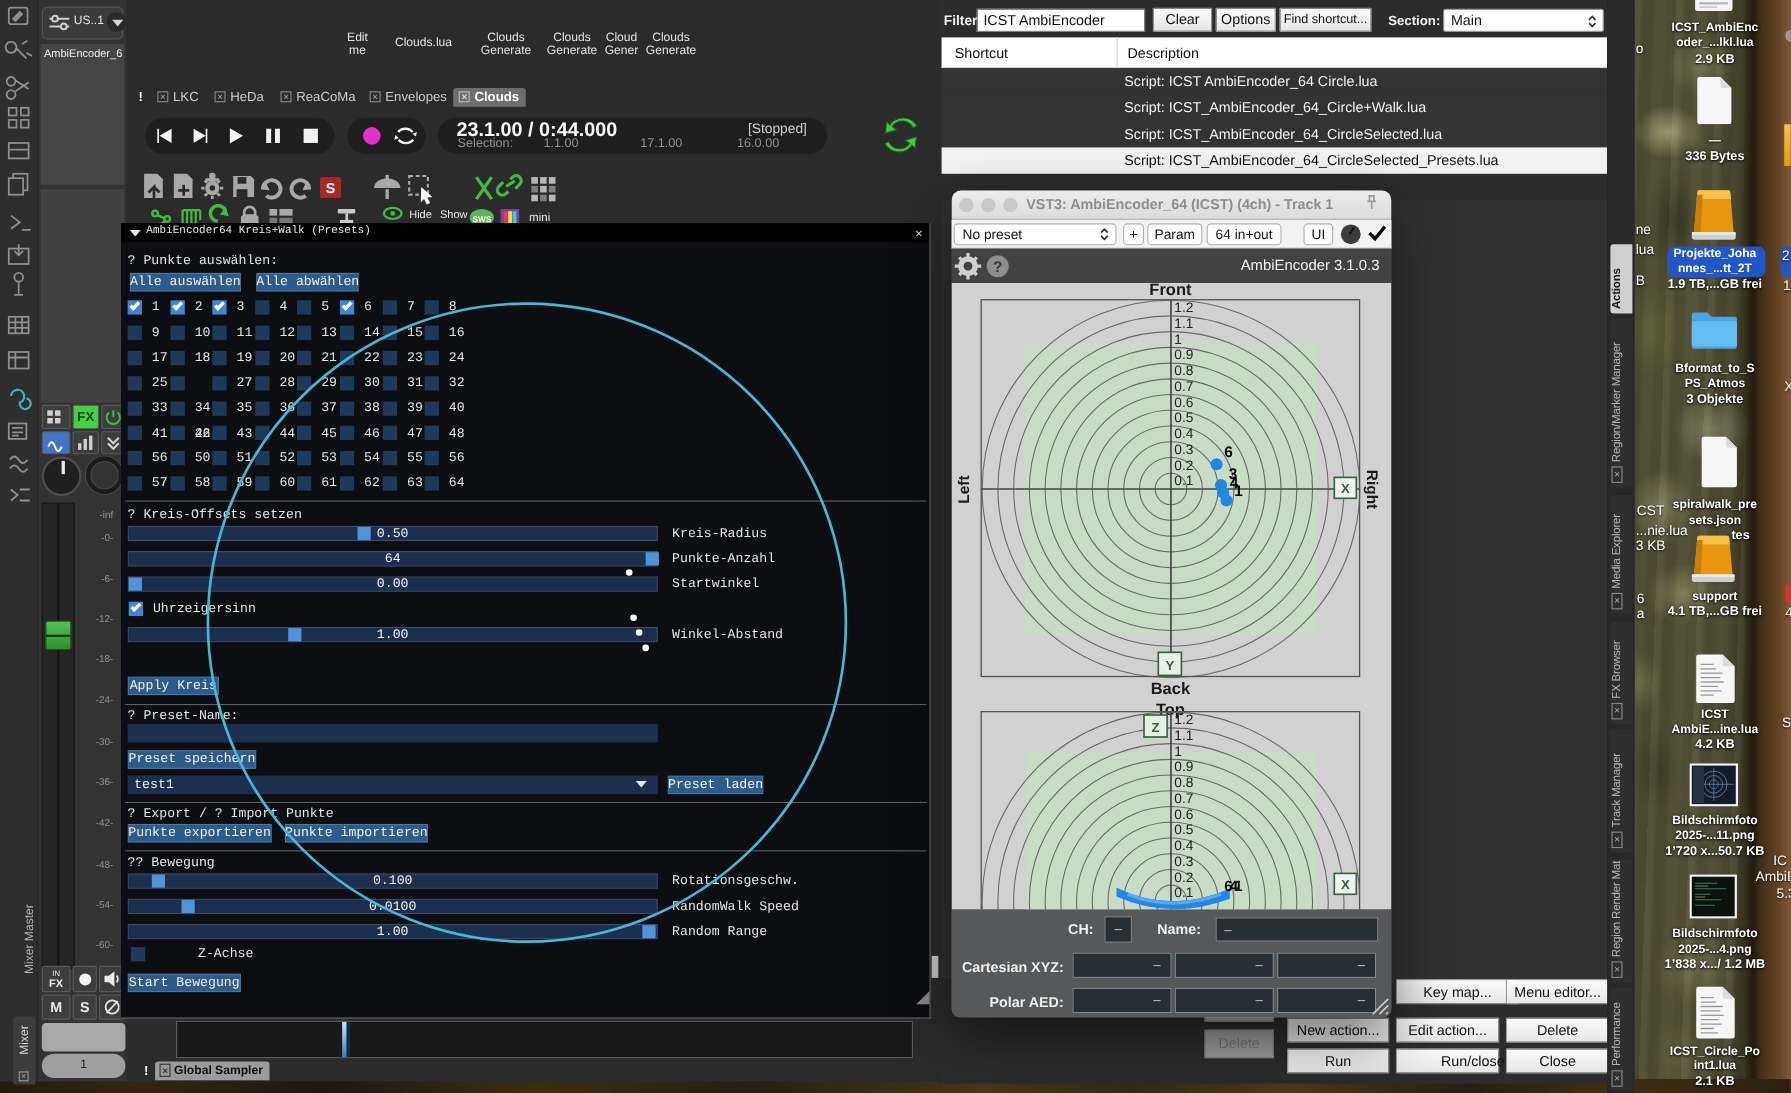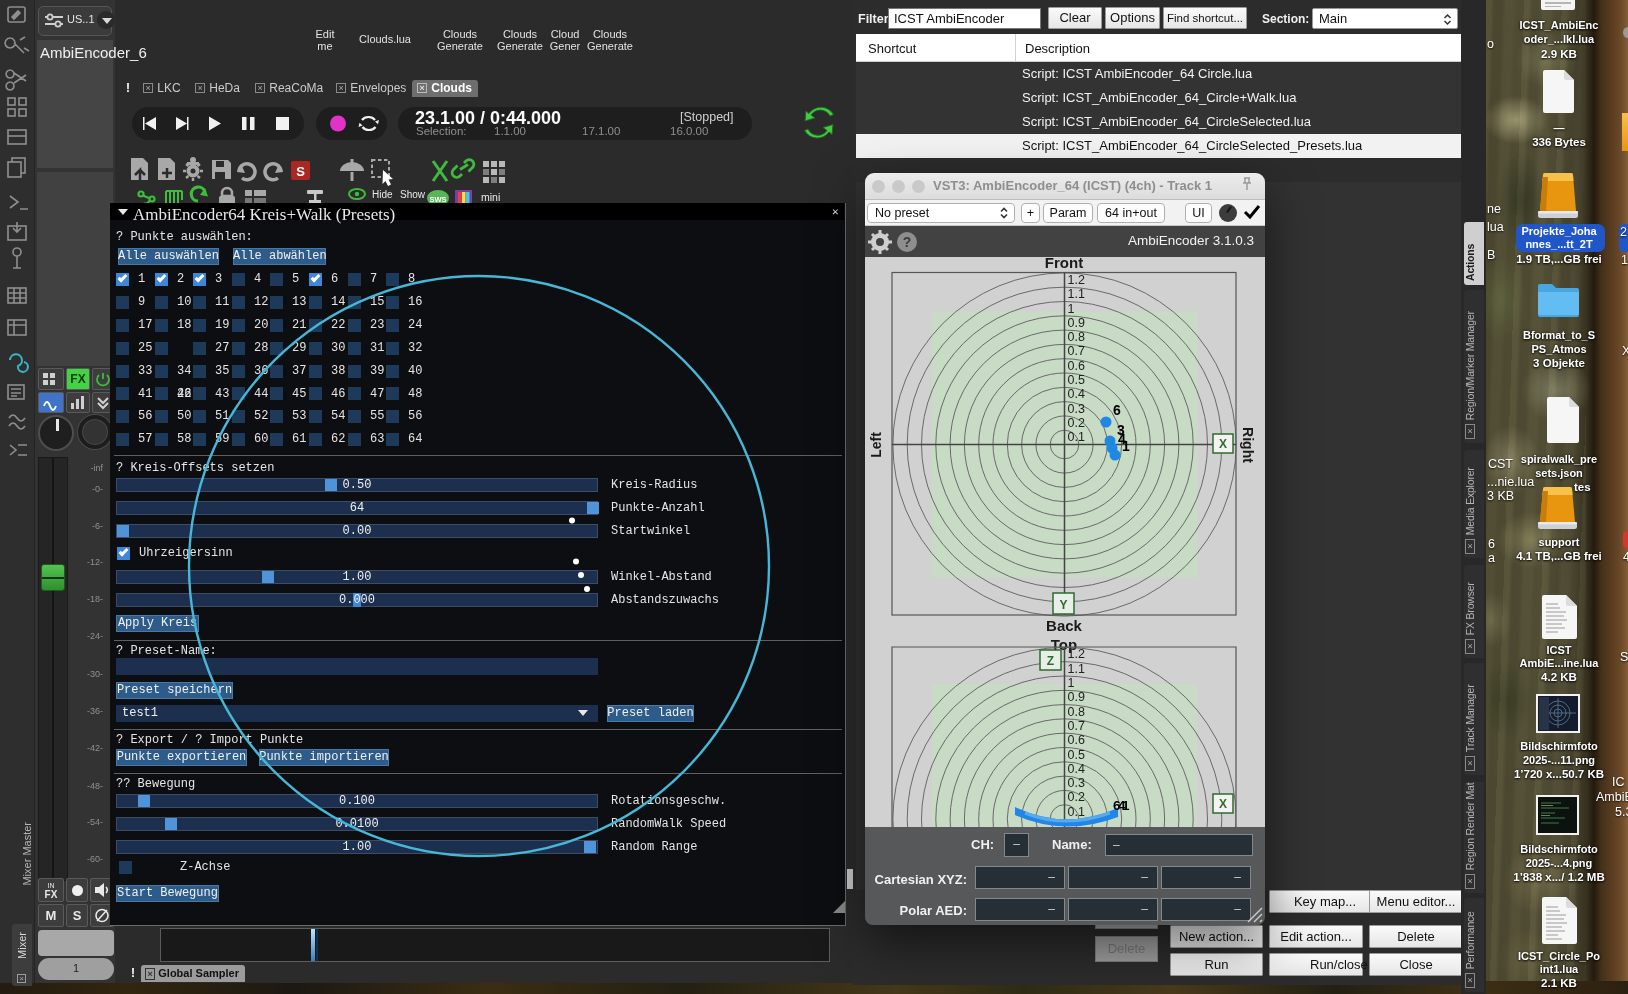--- a/index.html
+++ b/index.html
@@ -322,21 +322,21 @@
         <g stroke="#cfcfcf" stroke-width="1.8" fill="none">
           <path d="M2,5 h18 M2,12 h18"></path>
           <circle cx="7" cy="5" r="2.6" fill="#3b3b3b"></circle>
           <circle cx="15" cy="12" r="2.6" fill="#3b3b3b"></circle>
         </g>
       </svg>
     <div class="abs" style="left:32px;top:13px;font-size:11px;color:#e5e5e5;">US..1</div>
     <div class="abs" style="left:62px;top:11px;width:18px;height:18px;background:#2a2a2a;border-radius:50%;"></div>
     <div class="abs tri-d" style="left:67px;top:18px;"></div>
     <div class="abs" style="left:2px;top:40px;width:76px;height:128px;background:#454545;"></div>
-    <div class="abs" style="left:5px;top:44px;font-size:15px;color:#f0f0f0;">AmbiEncoder_6</div>
+    <div class="abs" style="left:5px;top:44px;font-size:10px;color:#f0f0f0;">AmbiEncoder_6</div>
     <div class="abs" style="left:2px;top:172px;width:76px;height:194px;background:#414141;"></div>
     <div class="abs mbtn" style="left:3px;top:368px;width:26px;height:22px;"><svg width="24" height="20" viewBox="0 0 24 20">
           <g fill="#d0d0d0">
             <rect x="4" y="4" width="5" height="5"></rect>
             <rect x="11" y="4" width="5" height="5"></rect>
             <rect x="4" y="11" width="5" height="5"></rect>
             <rect x="11" y="11" width="5" height="5"></rect>
           </g>
         </svg></div>
     <div class="abs mbtn" style="left:31px;top:368px;width:24px;height:22px;background:#43d243;color:#073807;font-weight:bold;font-size:12px;text-align:center;line-height:21px;">FX</div>
@@ -534,21 +534,21 @@
     <div class="abs" style="left:1623px;top:531px;width:5px;height:17px;background:#d8362a;border-radius:4px 0 0 4px;"></div>
     <div class="abs frag" style="left:1623px;top:550px;">4</div>
     <div class="abs frag" style="left:1620px;top:650px;">S</div>
     <div class="abs frag" style="left:1612px;top:775px;">IC</div>
     <div class="abs frag" style="left:1596px;top:790px;">AmbiE</div>
     <div class="abs frag" style="left:1615px;top:805px;">5.3</div>
   </div>
   <div class="abs" id="dlg">
     <div class="abs" style="left:0;top:0;width:734px;height:17px;background:#000;"></div>
     <div class="abs" style="left:8px;top:6px;width:0;height:0;border-left:5px solid transparent;border-right:5px solid transparent;border-top:6px solid #e8e8e8;"></div>
-    <div class="abs" style="left:23px;top:2px;font-size:17px;font-family:Liberation Serif, serif;">AmbiEncoder64 Kreis+Walk (Presets)</div>
+    <div class="abs" style="left:23px;top:2px;font-size:10px;">AmbiEncoder64 Kreis+Walk (Presets)</div>
     <div class="abs" style="left:722px;top:2px;font-size:11px;color:#ddd;">✕</div>
     <div class="abs dtx" style="left:6px;top:27px;">? Punkte auswählen:</div>
     <div class="abs dbtn" style="left:8px;top:45px;width:101px;">Alle auswählen</div>
     <div class="abs dbtn" style="left:123px;top:45px;width:93px;">Alle abwählen</div>
     <div class="abs cb on" style="left:6px;top:70px;">
         <i></i>
       </div>
       <div class="abs cbl" style="left:28px;top:69px;">1</div>
       <div class="abs cb on" style="left:45px;top:70px;">
         <i></i>
@@ -701,24 +701,20 @@
       </div>
     <div class="abs cb on" style="left:7px;top:344px;">
         <i></i>
       </div>
     <div class="abs cbl" style="left:29px;top:343px;">Uhrzeigersinn</div>
     <div class="abs strk" style="top:367px;">
         <b style="left:146px;"></b>
         <span>1.00</span>
         <em>Winkel-Abstand</em>
       </div>
-    <div class="abs strk" style="top:390px;">
-        <span>0.<u>0</u>00</span>
-        <em>Abstandszuwachs</em>
-      </div>
     <div class="abs dbtn" style="left:6px;top:412px;width:83px;">Apply Kreis</div>
     <div class="abs sep" style="top:437px;"></div>
     <div class="abs dtx" style="left:6px;top:441px;">? Preset-Name:</div>
     <div class="abs dinp" style="left:6px;top:455px;width:482px;"></div>
     <div class="abs dbtn" style="left:6px;top:479px;width:117px;">Preset speichern</div>
     <div class="abs dinp" style="left:6px;top:502px;width:482px;">test1<div class="abs" style="right:10px;top:5px;width:0;height:0;border-left:5px solid transparent;border-right:5px solid transparent;border-top:6px solid #e8e8e8;"></div></div>
     <div class="abs dbtn" style="left:497px;top:502px;width:87px;">Preset laden</div>
     <div class="abs sep" style="top:526px;"></div>
     <div class="abs dtx" style="left:6px;top:530px;">? Export / ? Import Punkte</div>
     <div class="abs dbtn" style="left:6px;top:546px;width:131px;">Punkte exportieren</div>

